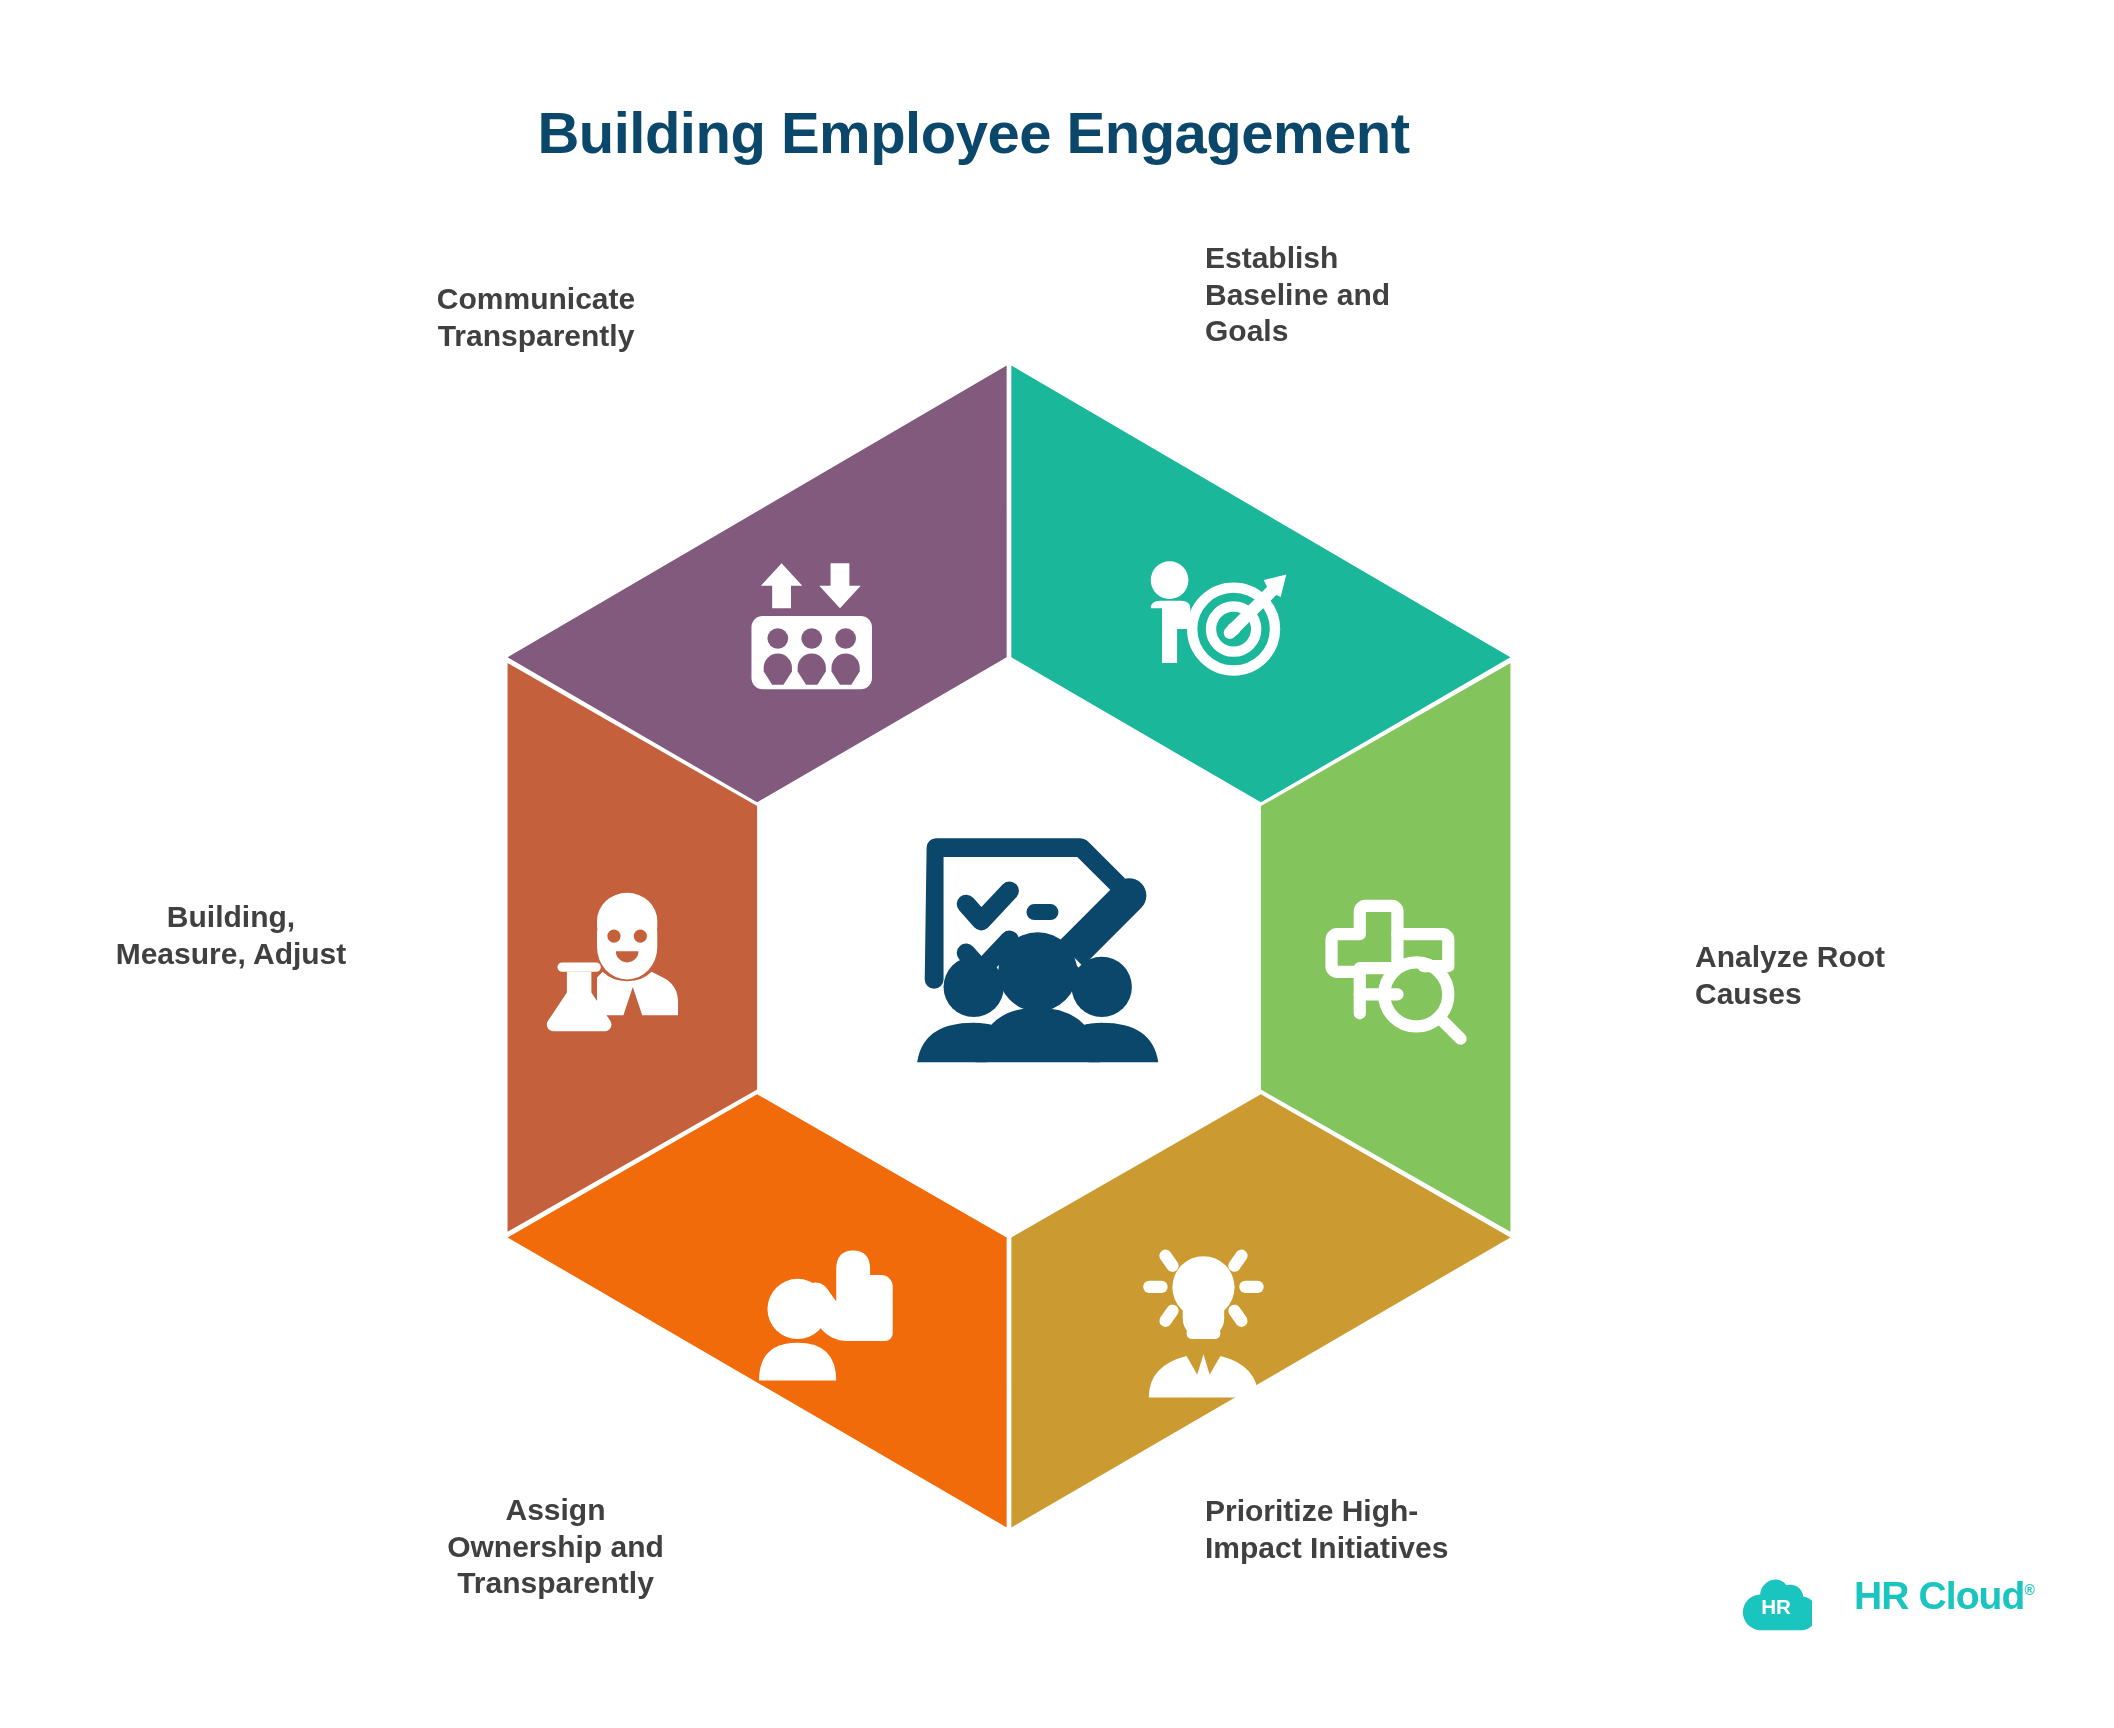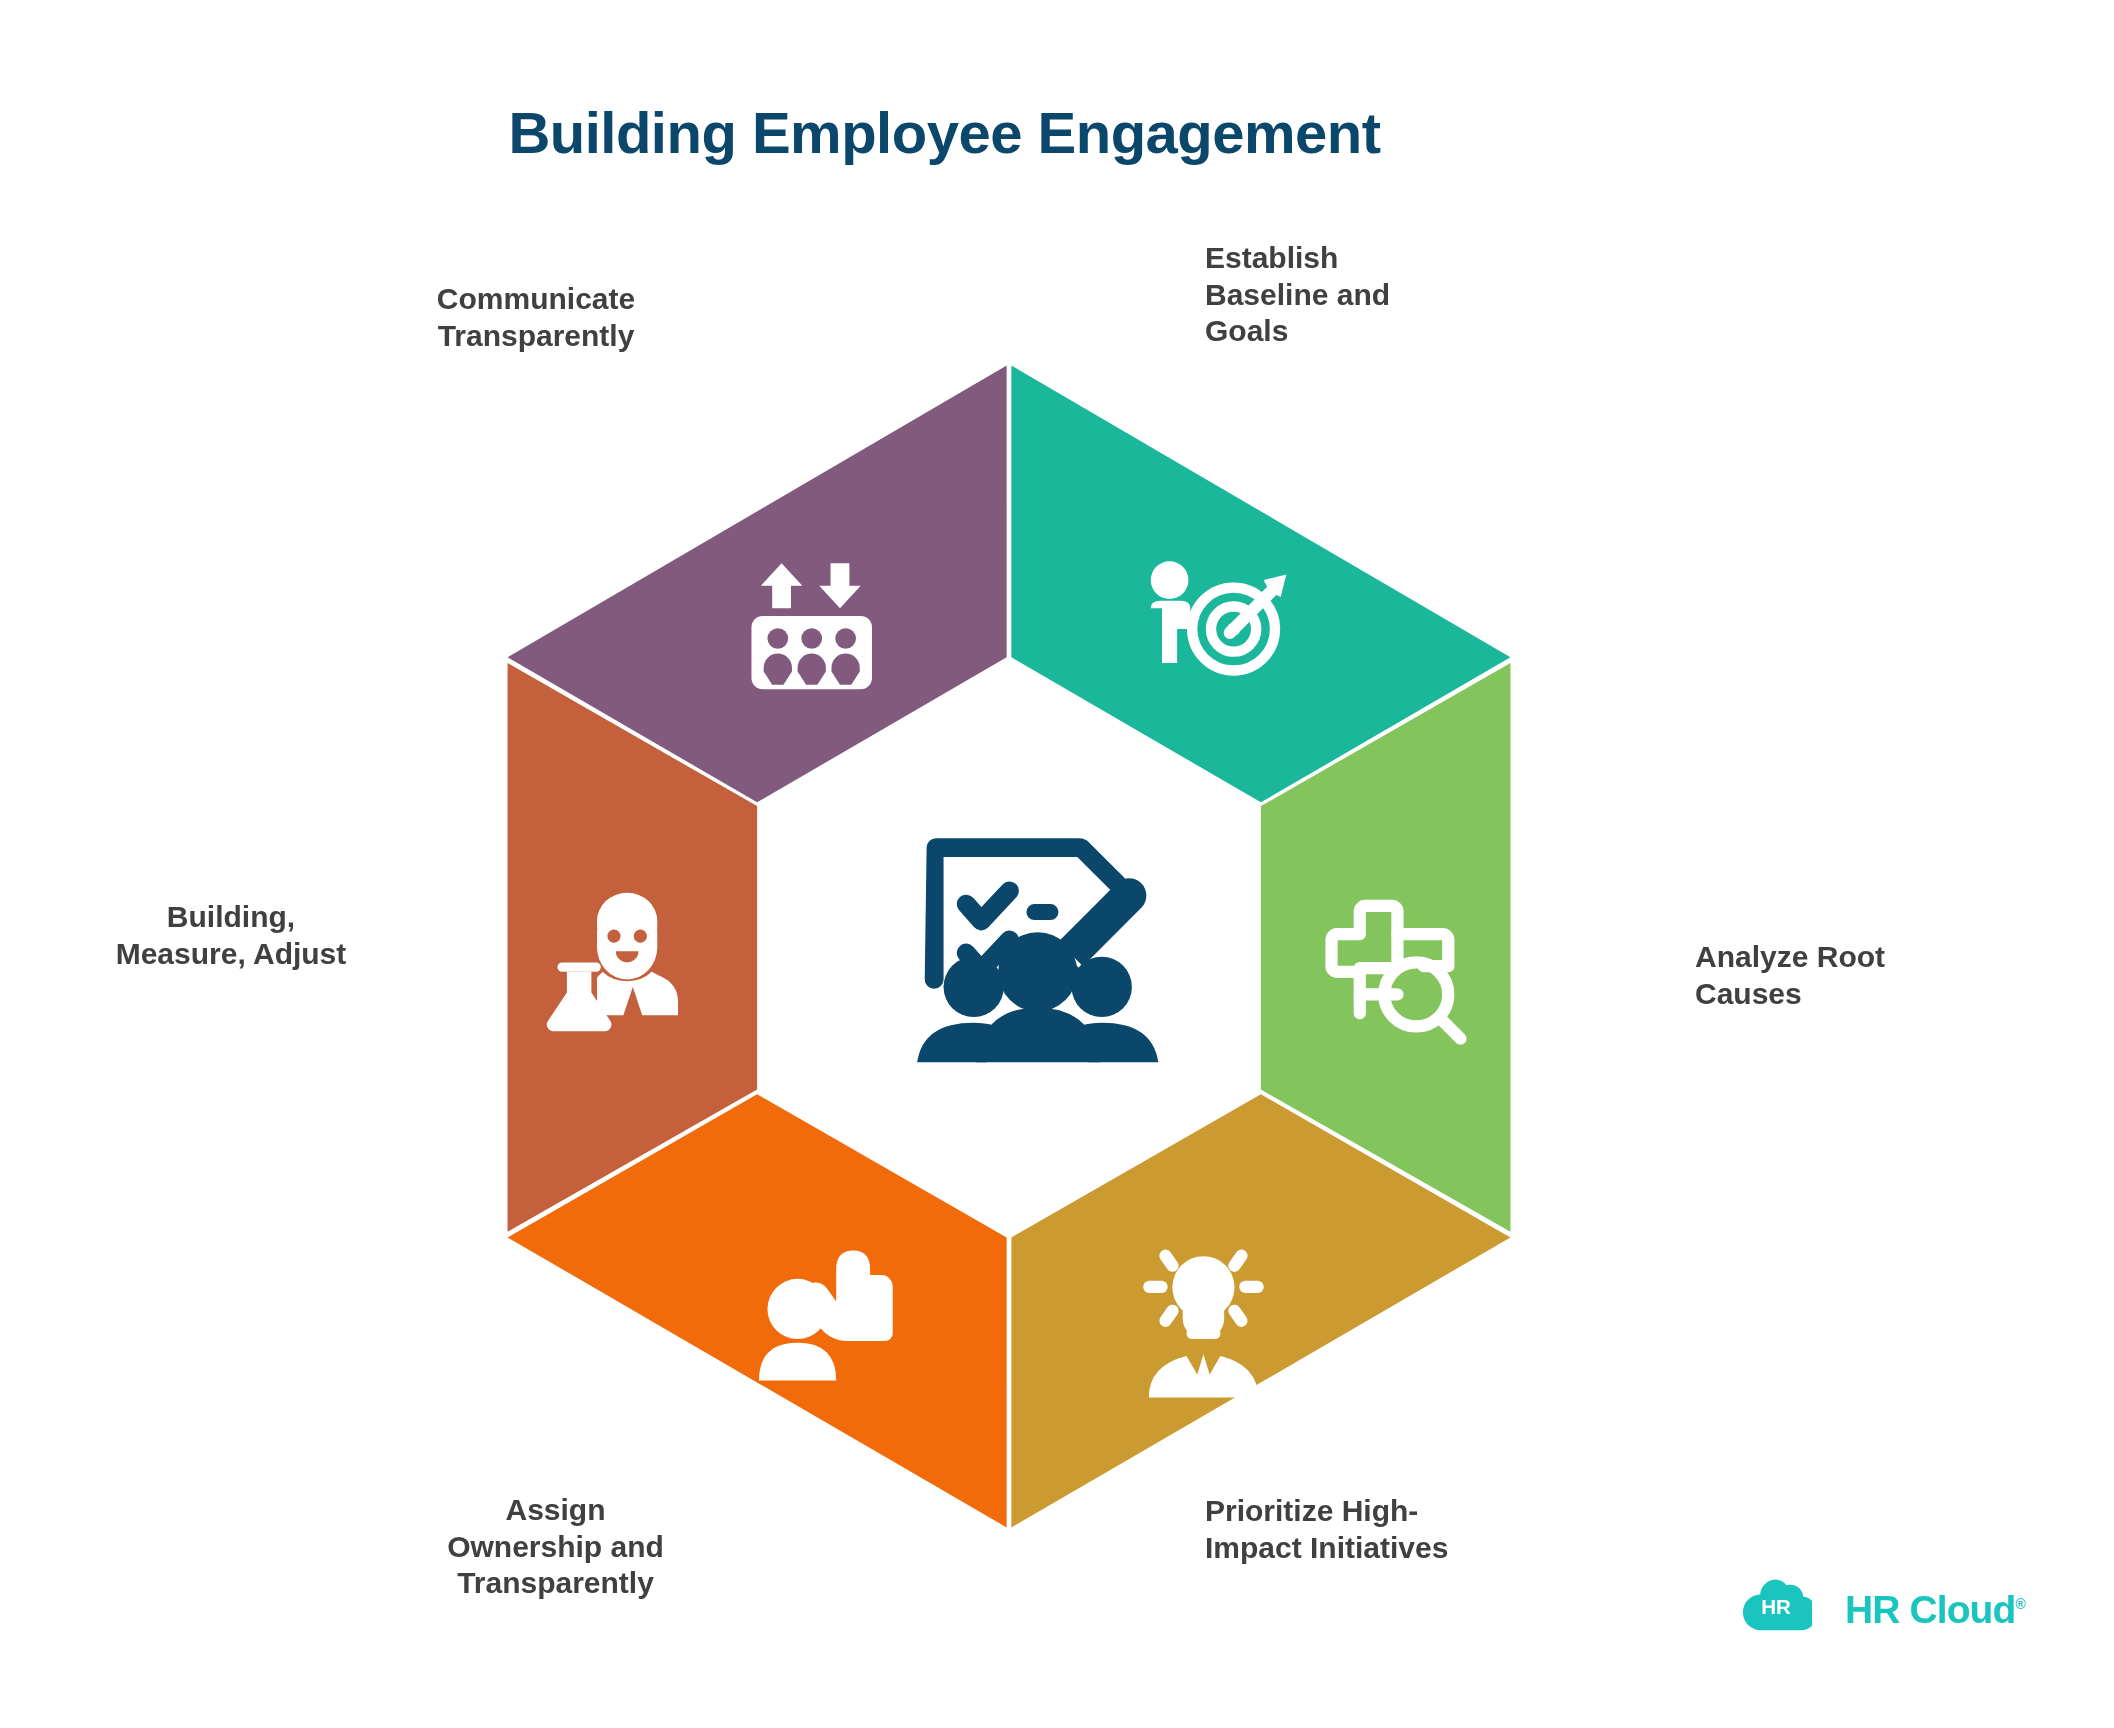--- a/index.html
+++ b/index.html
@@ -20,20 +20,21 @@
     position: absolute;
     top: 99px;
     left: 0;
     width: 1889px;
     text-align: center;
     font-size: 58px;
     font-weight: bold;
     color: #0B466B;
     letter-spacing: -0.5px;
     white-space: nowrap;
+    padding-left: 29px;
   }
 
   #diagram {
     position: absolute;
     top: 0;
     left: 0;
     width: 2115px;
     height: 1729px;
   }
 
@@ -56,22 +57,22 @@
   #label-prioritize        { top: 1493px; left: 1205px; width: 433px; }
   #label-assign            { top: 1492px; left: 358px;  width: 395px; }
   #label-implement         { top: 899px;  left: 85px;   width: 292px; }
 
   
   #hr-cloud-logo {
     position: absolute;
     left: 1742px;
     top: 1574px;
     display: flex;
-    align-items: flex-end;
-    gap: 6px;
+    align-items: flex-start;
+    gap: 15px;
   }
   #hr-cloud-logo .logo-mark { position: relative; width: 70px; height: 58px; }
   #hr-cloud-logo .logo-word {
     font-size: 39px;
     font-weight: bold;
     color: #1BC5BF;
     letter-spacing: -0.9px;
     position: relative;
     white-space: nowrap;
     margin-left: 27px;

